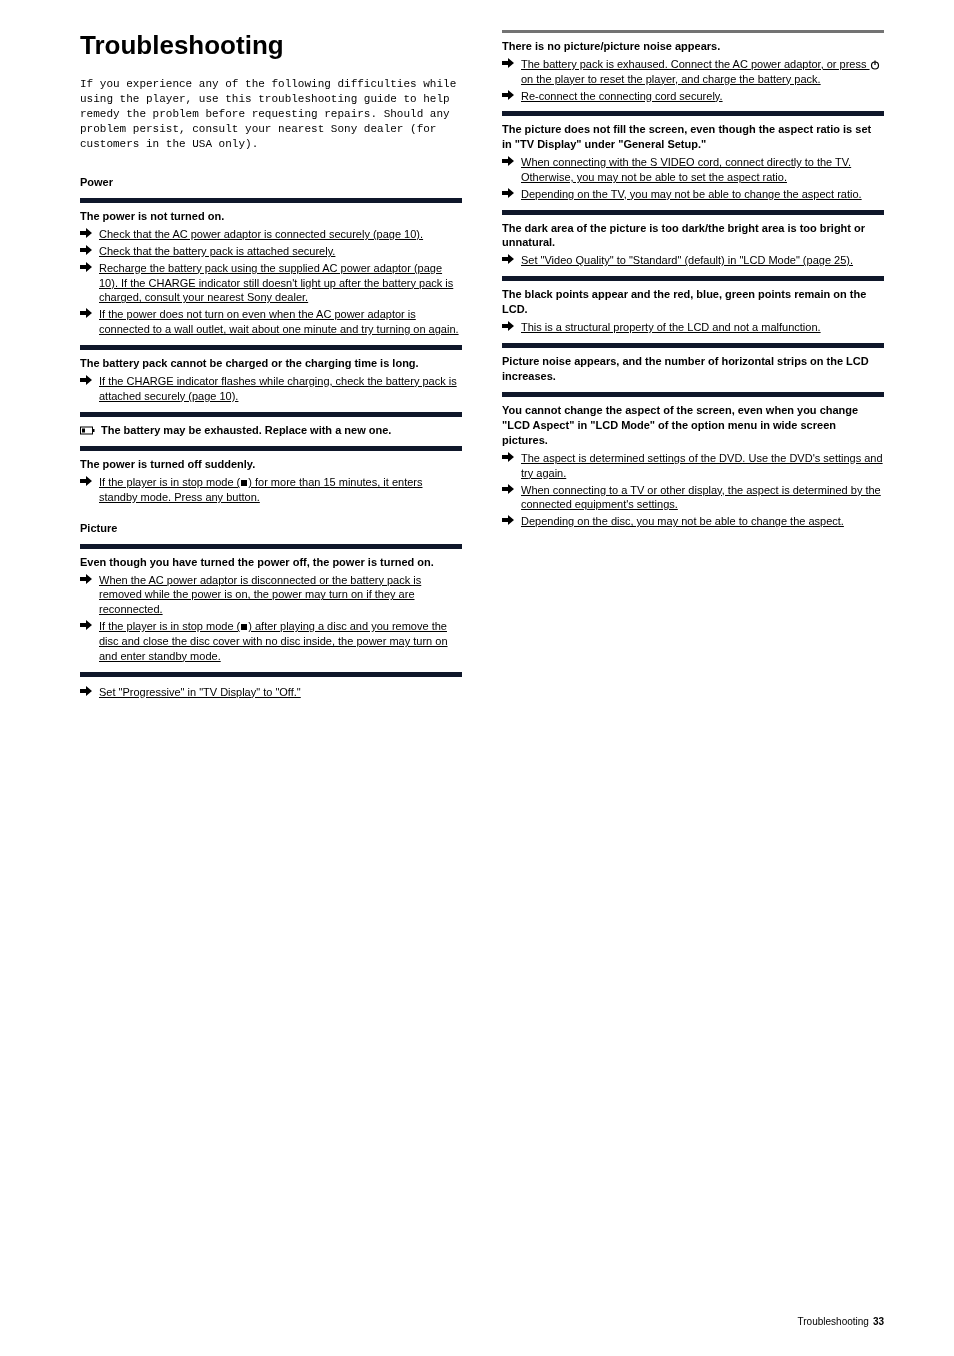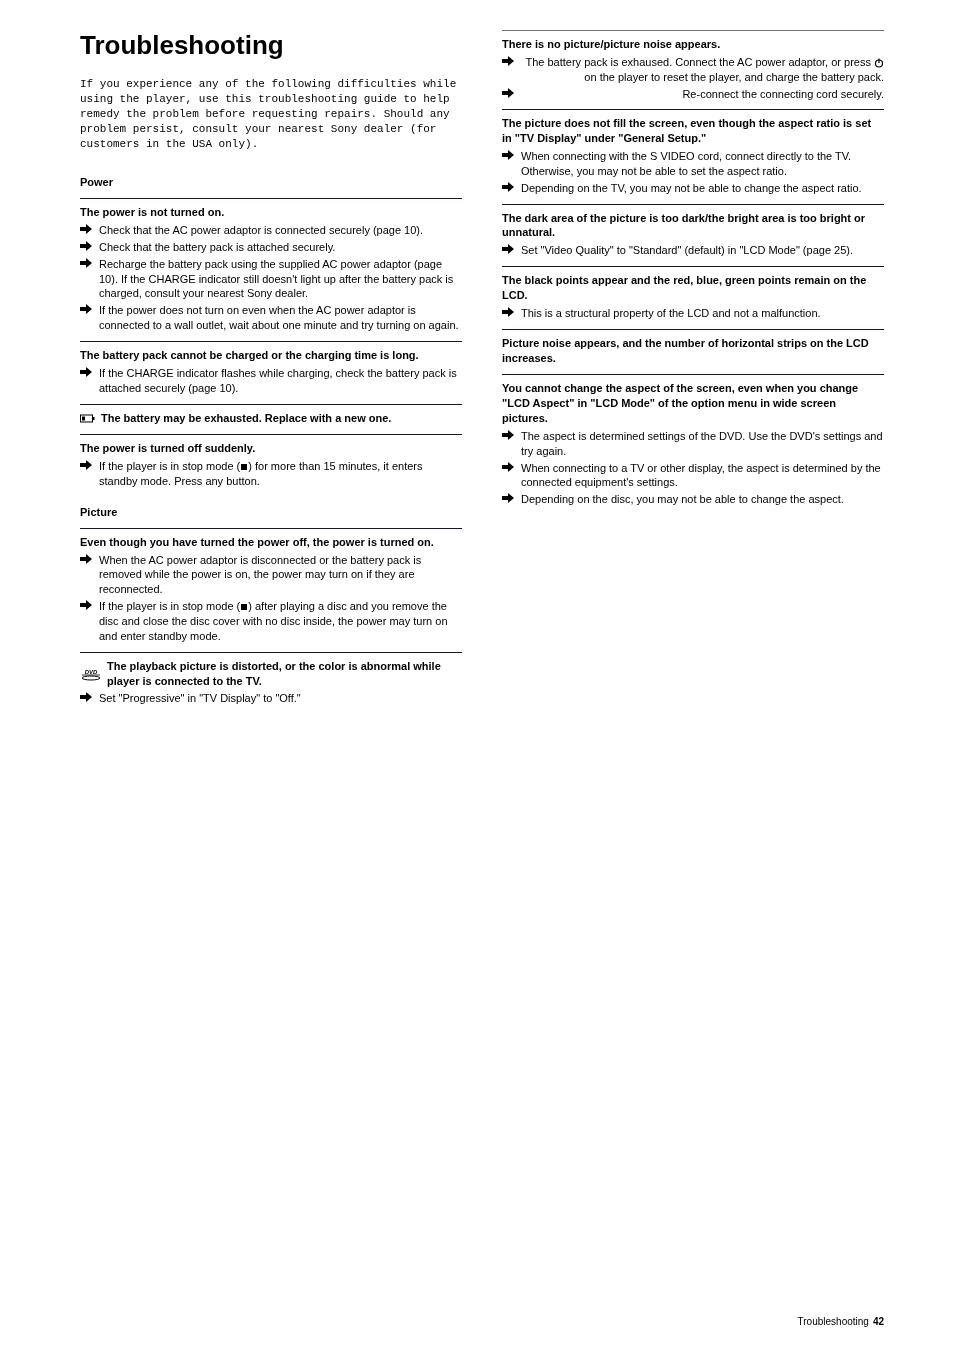--- a/index.html
+++ b/index.html
@@ -29,38 +29,39 @@
     font-size: 11px;
     margin-bottom: 24px;
     font-family: Liberation Mono, monospace;
   }
   .h2 {
     font-size: 11px;
     font-weight: bold;
     margin-bottom: 8px;
   }
   .entry {
-    border-top: 1px solid #0f172a;
+    border-top: 5px solid #0f172a;
     padding: 6px 0 6px 0;
   }
-  .col2 .entry:first-child { border-top: 1px solid #737373; text-align: right; }
+  .col2 .entry:first-child { border-top: 3px solid #737373; }
   .entry-head {
     font-weight: bold;
     font-size: 11px;
     margin-bottom: 3px;
     display: flex;
     align-items: center;
     gap: 5px;
   }
   .bullet {
     display: flex;
     align-items: flex-start;
     gap: 5px;
     margin: 2px 0;
     font-size: 11px;
+    text-decoration: underline;
   }
   .arrow {
     font-weight: bold;
     min-width: 14px;
     padding-top: 1px;
   }
   .arrow svg { display: block; }
   .power-icon { display: inline-block; vertical-align: middle; }
   .bullet-body { flex: 1; }
   .icon-box {
@@ -189,30 +190,20 @@
               </svg>
             </span>
             <span class="bullet-body">If the player is in stop mode (<span class="icon-box">
                 <svg width="8" height="8" viewBox="0 0 8 8">
                   <rect x="1" y="1" width="6" height="6" fill="#000"></rect>
                 </svg>
               </span>) after playing a disc and you remove the disc and close the disc cover with no disc inside, the power may turn on and enter standby mode.</span>
           </div>
         </div>
         <div class="entry">
-          <div class="entry-head">
-            <span class="icon-box">
-              <svg width="22" height="14" viewBox="0 0 22 14">
-                <ellipse cx="11" cy="11" rx="9" ry="2" fill="none" stroke="#000" stroke-width="1"></ellipse>
-                <text x="11" y="7" font-size="6" font-weight="bold" font-style="italic" text-anchor="middle" font-family="Arial">DVD</text>
-                <line x1="2" y1="8" x2="20" y2="8" stroke="#000" stroke-width="0.8"></line>
-              </svg>
-            </span>
-            <span>The playback picture is distorted, or the color is abnormal while player is connected to the TV.</span>
-          </div>
           <div class="bullet">
             <span class="arrow">
               <svg width="12" height="10" viewBox="0 0 12 10">
                 <path d="M0 3 L6 3 L6 0 L12 5 L6 10 L6 7 L0 7 Z" fill="#000"></path>
               </svg>
             </span>
             <span class="bullet-body">Set "Progressive" in "TV Display" to "Off."</span>
           </div>
         </div>
       </div>
@@ -325,14 +316,14 @@
             </span>
             <span class="bullet-body">Depending on the disc, you may not be able to change the aspect.</span>
           </div>
         </div>
       </div>
   </div>
 </div>
 
 <div class="footer">
   <span class="label">Troubleshooting</span>
-  <span class="pg">42</span>
+  <span class="pg">33</span>
 </div>
 
 </body></html>

